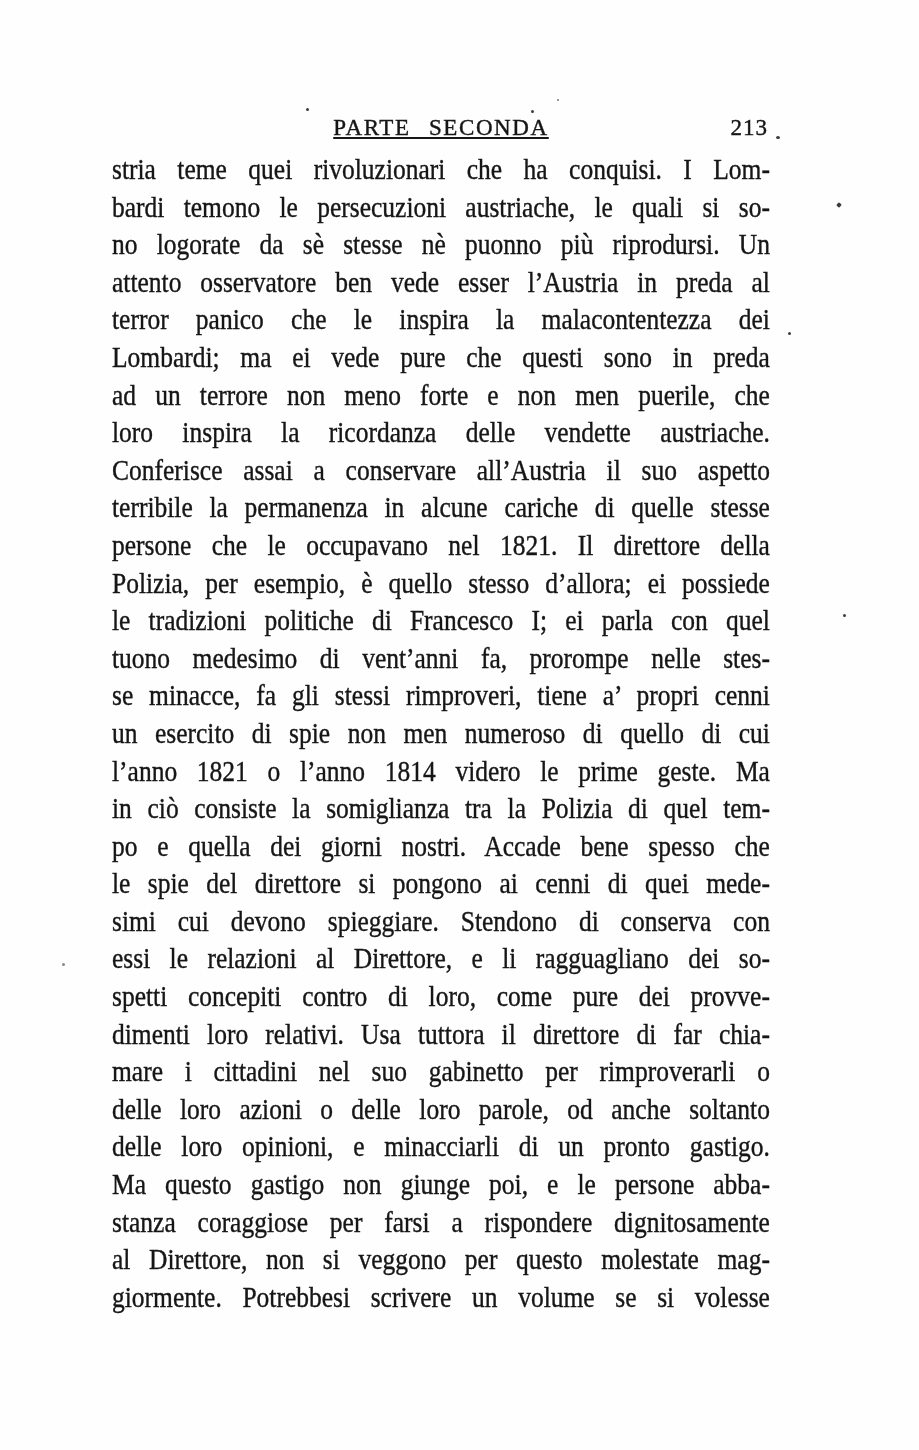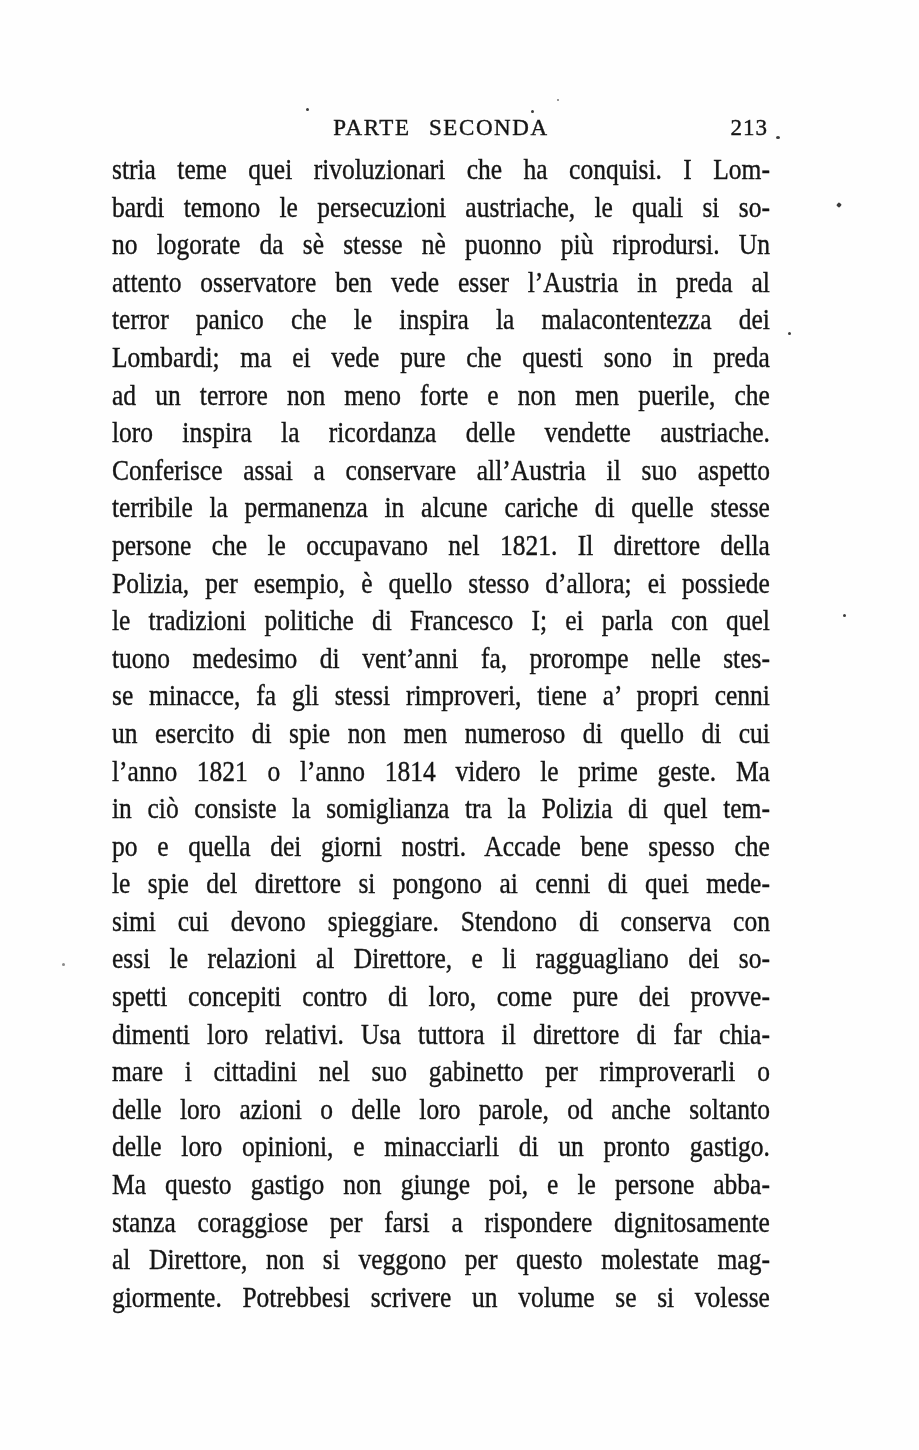--- a/index.html
+++ b/index.html
@@ -25,20 +25,21 @@
     height: 32px;
     font-size: 23px;
     line-height: 30px;
     letter-spacing: 1.6px;
     word-spacing: 11px;
     -webkit-text-stroke: 0.4px #161616;
   }
   .header-title {
     display: block;
     text-align: center;
+    text-decoration: underline;
   }
   .page-number {
     position: absolute;
     right: 2px;
     top: 0;
     letter-spacing: 1px;
     word-spacing: normal;
   }
   
   .body-text {

